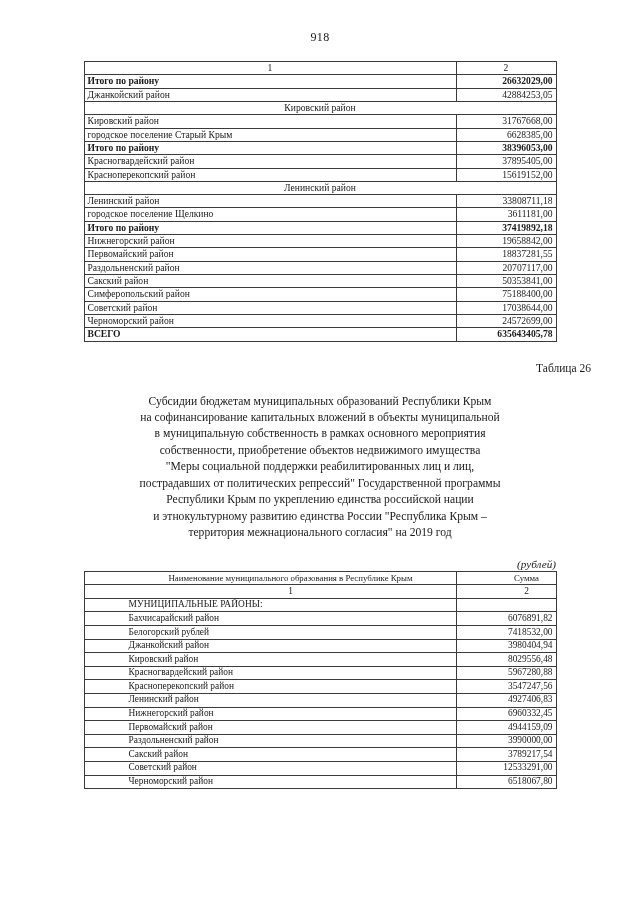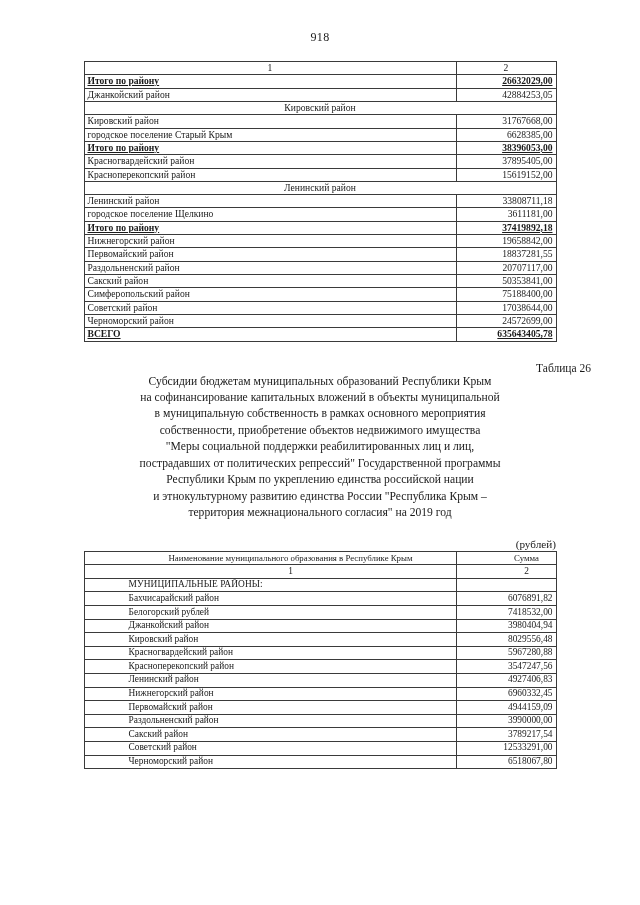--- a/index.html
+++ b/index.html
@@ -44,45 +44,47 @@
     height: 13px;
     box-sizing: border-box;
     white-space: nowrap;
     overflow: hidden;
   }
   .col-name { width: 372px; }
   .col-sum  { width: 100px; }
 
   td.num { text-align: right; }
   td.center { text-align: center; }
-  tr.bold td { font-weight: bold; text-decoration: underline; }
+  tr.bold td { font-weight: bold; }
   td.section { text-align: center; }
 
   
   #table1-wrap { margin-top: 16px; }
 
   
   .table-label {
     text-align: right;
     font-size: 11.5px;
     margin-top: 20px;
     padding-right: 49px;
   }
   .title-block {
+    margin-top: 20px;
     text-align: center;
     font-size: 11.6px;
     line-height: 1.42;
     padding: 0 88px;
   }
   .title-block div { white-space: nowrap; }
   .units {
     text-align: right;
     font-size: 11.2px;
     margin-top: 16px;
     padding-right: 84px;
+    font-style: italic;
   }
   #table2-wrap { margin-top: 1px; }
 
   table.doc-table.t2 { font-size: 9.4px; }
   table.doc-table.t2 td { height: 13.6px; padding-left: 44px; }
   .t2 .col-name { width: 372px; }
   .t2 .col-sum  { width: 100px; }
   td.head-center { text-align: center; font-size: 8.8px; }
   td.cat { text-align: left; letter-spacing: 0.1px; }
 </style>

